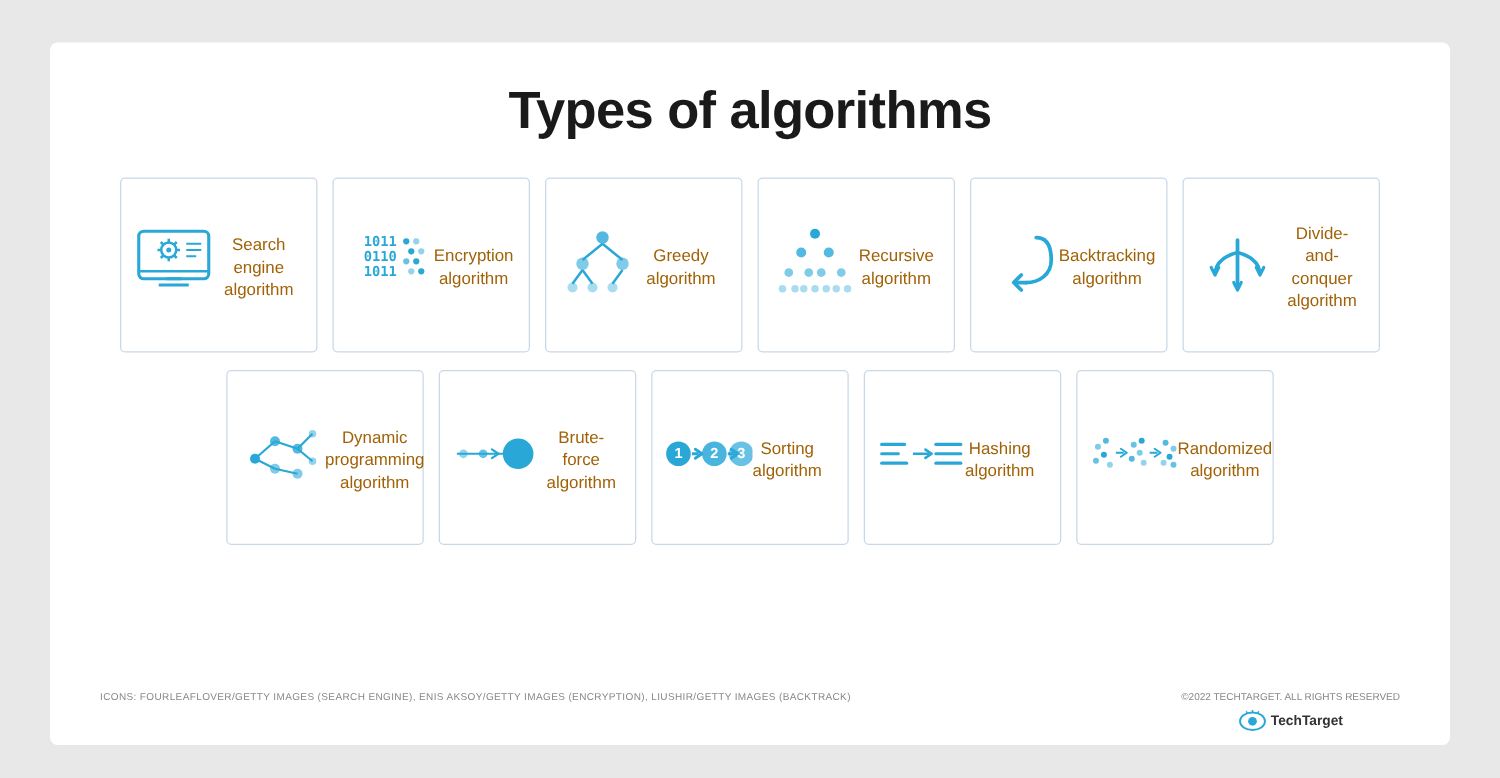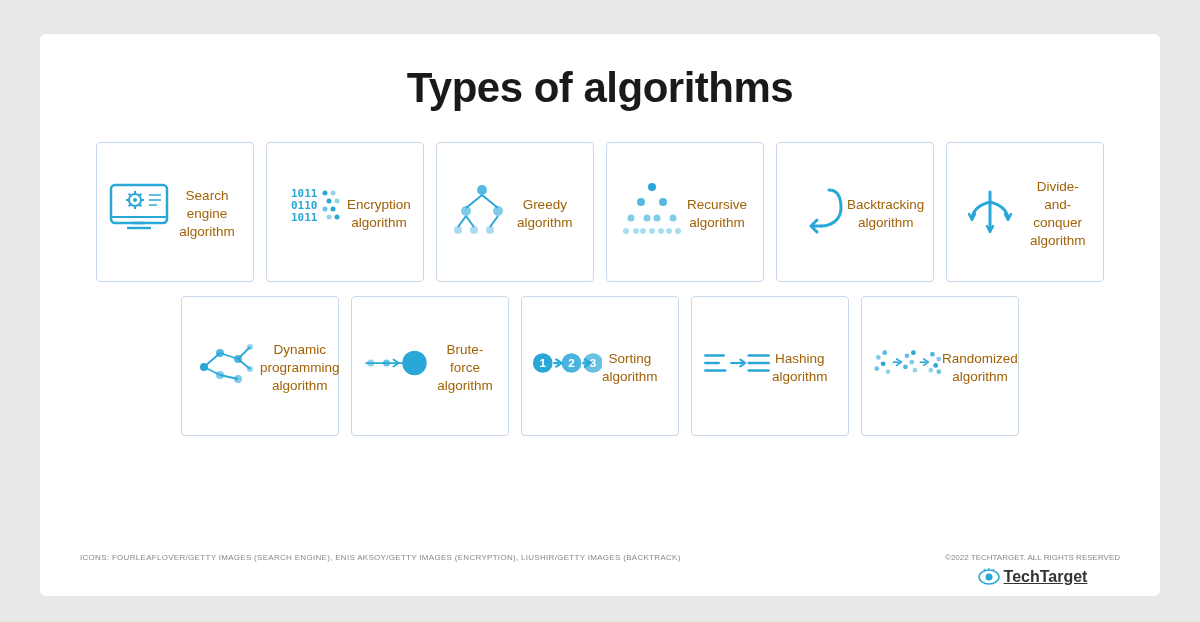--- a/index.html
+++ b/index.html
@@ -345,18 +345,18 @@
       <div class="techtarget-logo">
 
         <svg width="22" height="18" viewBox="0 0 22 18" fill="none">
           <ellipse cx="11" cy="9" rx="10" ry="7" stroke="#29a8d8" stroke-width="1.5"></ellipse>
           <circle cx="11" cy="9" r="3.5" fill="#29a8d8"></circle>
 
           <line x1="11" y1="2" x2="11" y2="0" stroke="#29a8d8" stroke-width="1.2"></line>
           <line x1="15" y1="3" x2="16" y2="1" stroke="#29a8d8" stroke-width="1.2"></line>
           <line x1="7" y1="3" x2="6" y2="1" stroke="#29a8d8" stroke-width="1.2"></line>
         </svg>
-        <span style="font-size:16px; font-weight:bold; color:#333;text-decoration:underline;">TechTarget</span>
+        <span style="font-size:11px; font-weight:bold; color:#333;">TechTarget</span>
       </div>
     </div>
   </div>
 
 </div>
 
 </body></html>

